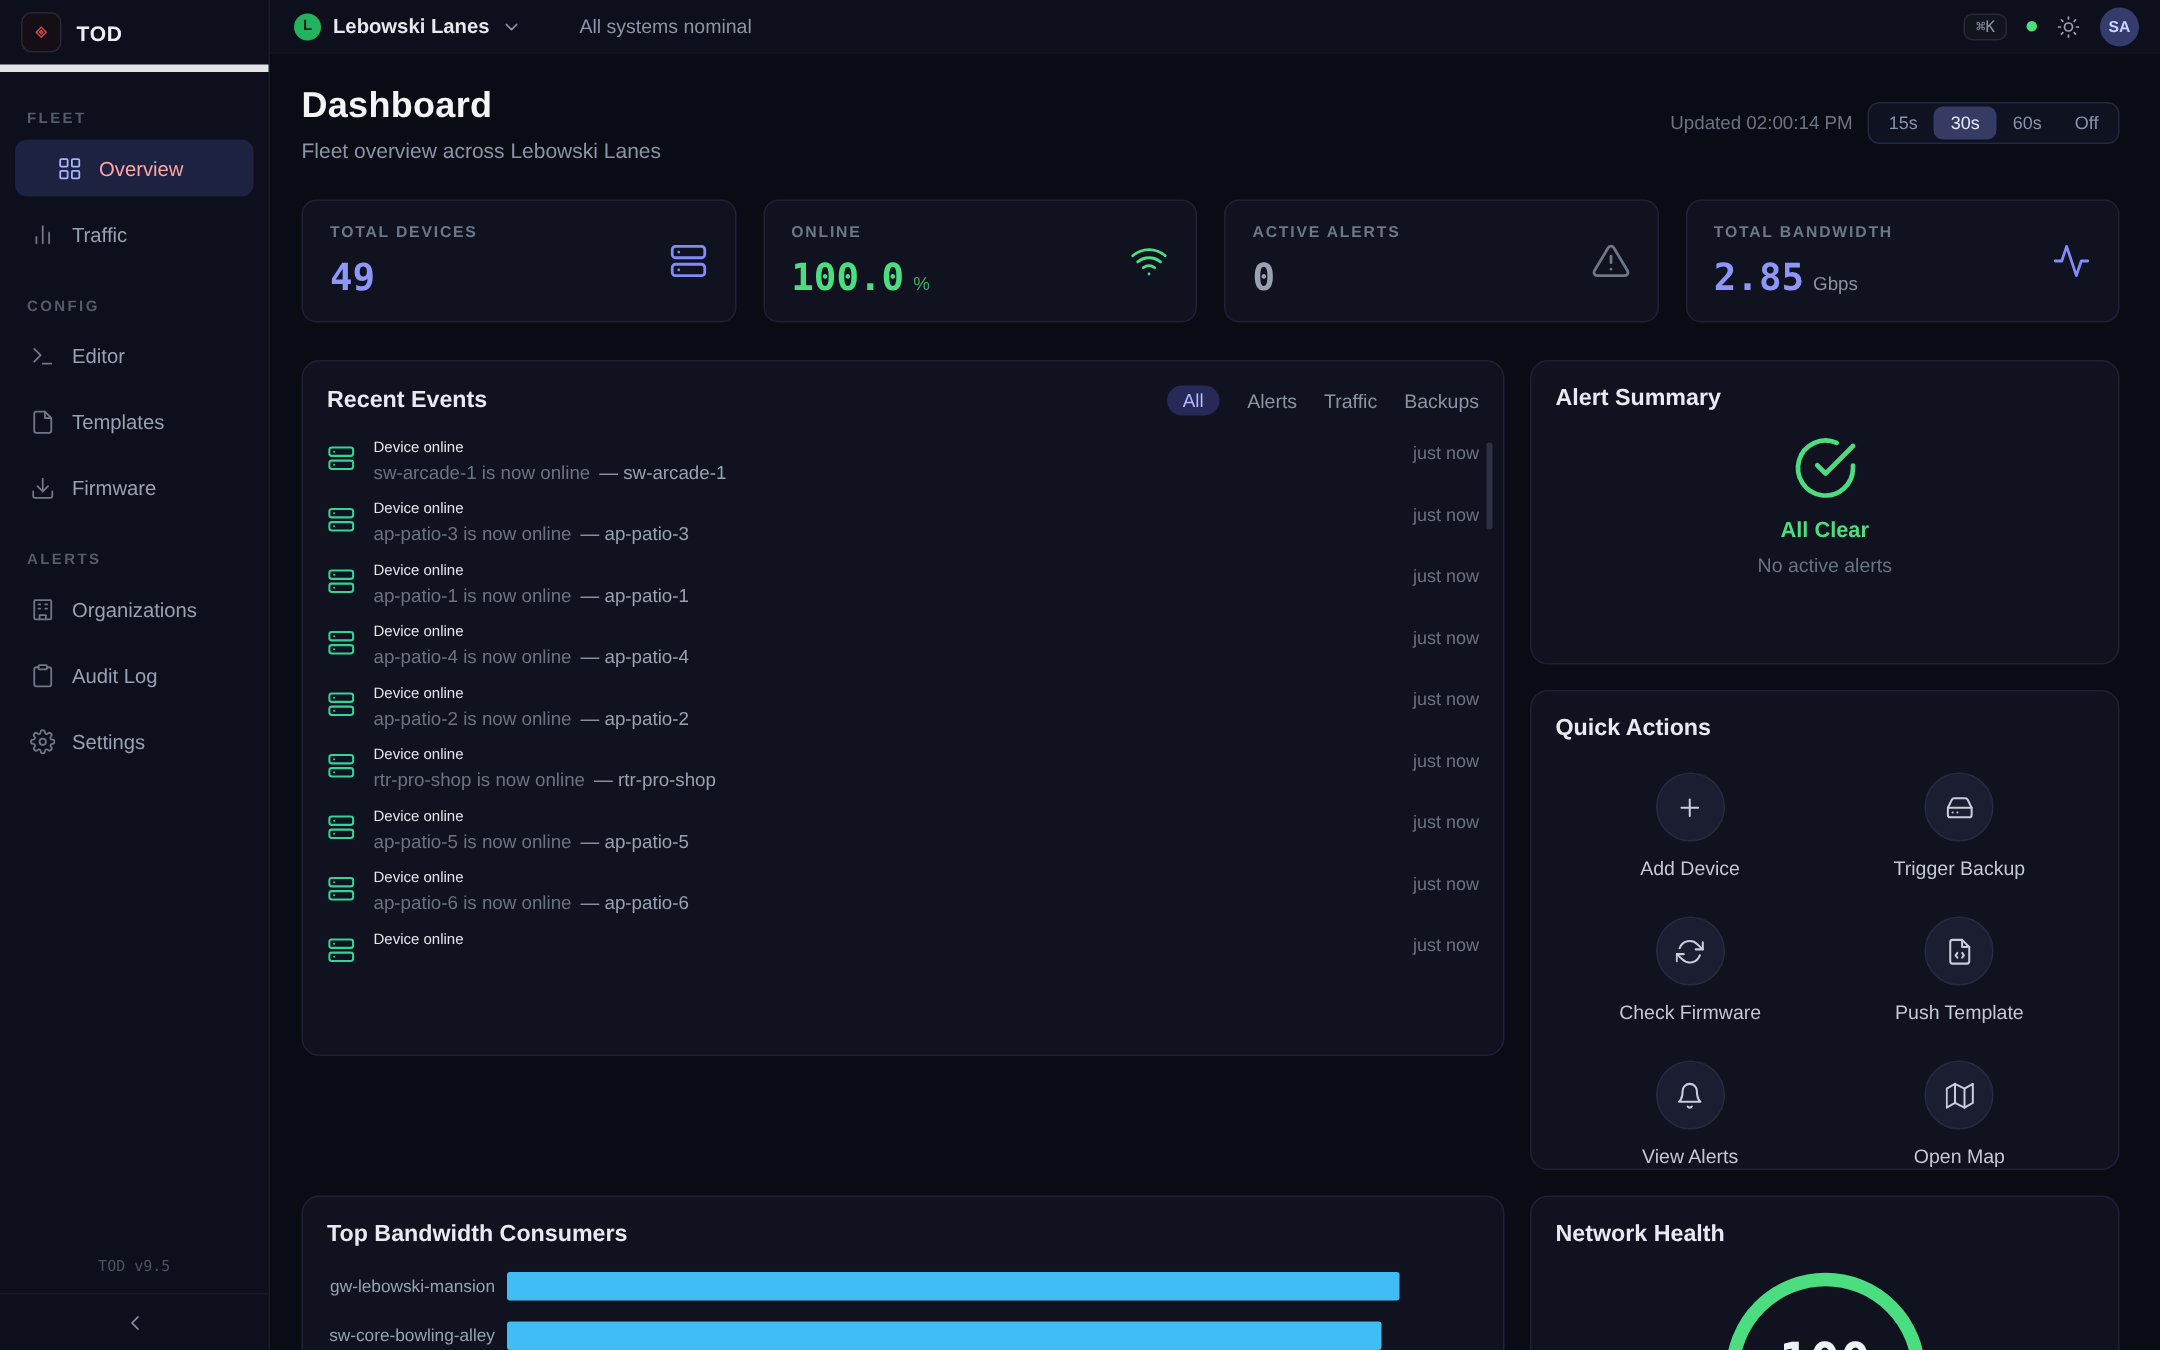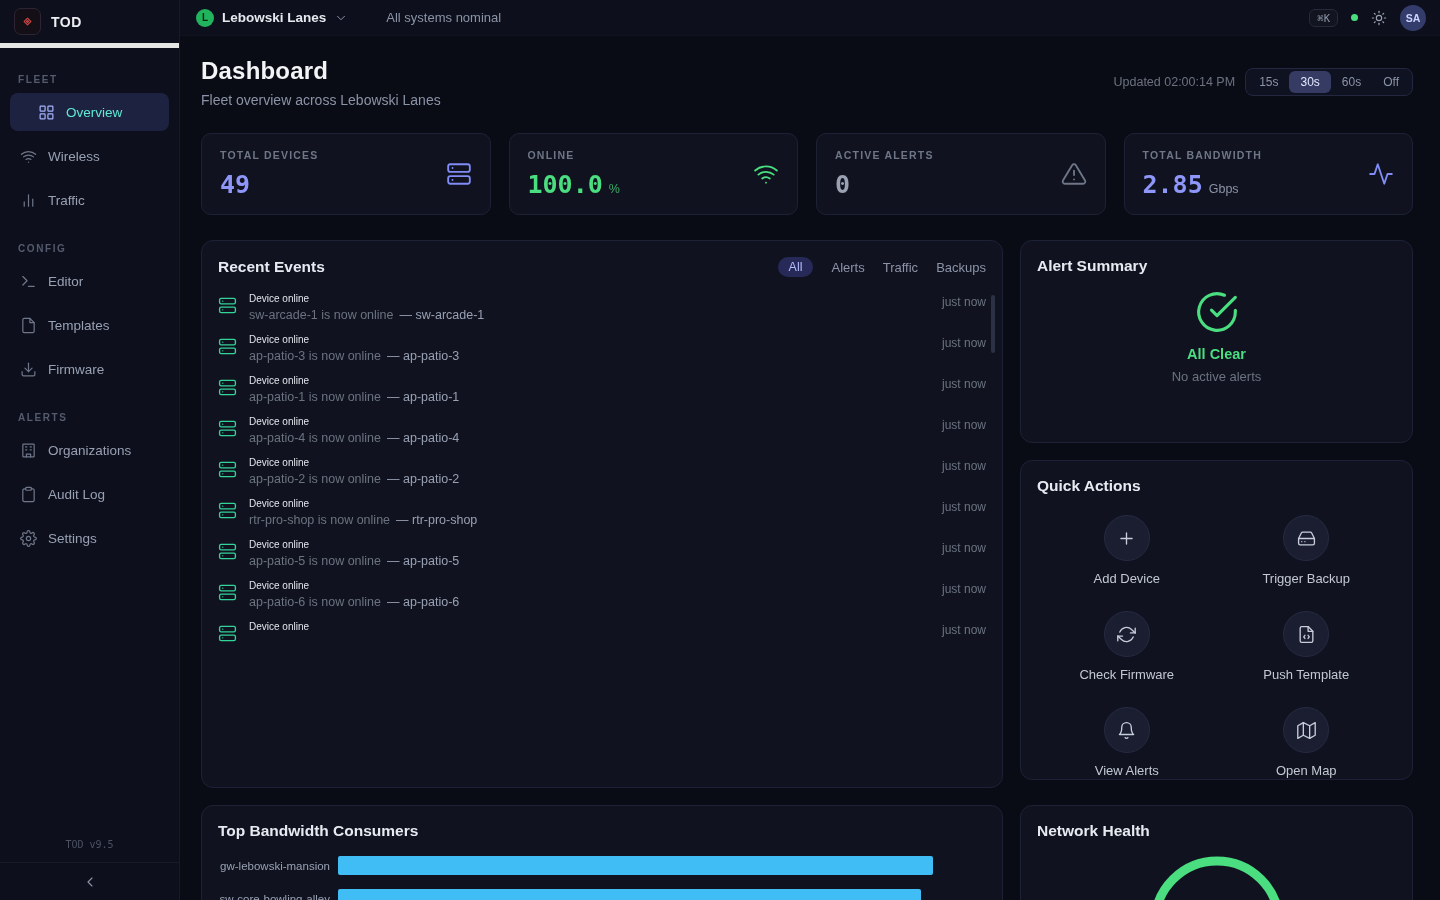--- a/index.html
+++ b/index.html
@@ -16,21 +16,21 @@
   .logo-box { width:27px; height:27px; border:1px solid #2e2433; border-radius:7px;
     background:#140f16; display:grid; place-items:center; color:#c94444; }
   .logo-box svg { width:15px; height:15px; }
   .logo-text { font-size:14px; font-weight:700; letter-spacing:.5px; color:#eceef2; }
   .nav { flex:1; padding:2px 10px 0; }
   .nav-section-label { font-size:10px; font-weight:700; letter-spacing:1.6px;
     color:#545b6e; margin:24px 8px 8px; }
   .nav-item { display:flex; align-items:center; gap:11px; height:38px; padding:0 10px;
     border-radius:8px; color:#98a0b3; font-size:13.5px; cursor:pointer; margin-bottom:6px; }
   .nav-item .ic { width:17px; height:17px; color:#6f7689; flex:0 0 17px; }
-  .nav-item.active { background:#1d2240; color:#5eead4;padding-left:28px; }
+  .nav-item.active { background:#1d2240; color:#fca5a5;padding-left:28px; }
   .nav-item.active .ic { color:#a5b4fc; }
   .sidebar-version { font-family:"DejaVu Sans Mono","Liberation Mono",monospace;
     font-size:10px; color:#4b5263; text-align:center; padding:8px 12px 12px; }
   .collapse-row { height:38px; border-top:1px solid #161a29; display:flex;
     align-items:center; justify-content:center; color:#8b93a7; cursor:pointer; }
   .collapse-row svg { width:16px; height:16px; }
 
   
   .main { flex:1; display:flex; flex-direction:column; min-width:0; }
   .topbar { flex:0 0 36px; height:36px; background:#0d101c; border-bottom:1px solid #11141f;
@@ -72,21 +72,21 @@
   .v-indigo { color:#8e96f9; } .v-green { color:#4ade80; } .v-dim { color:#9aa1b2; }
   .u-dim { color:#8b93a7; } .u-green { color:rgba(74,222,128,.75); }
   .stat-icon { width:26px; height:26px; }
   .ic-indigo { color:#818cf8; } .ic-green { color:#4ade80; } .ic-dim { color:#6e7687; }
 
   .card { background:#10131f; border:1px solid #1d2136; border-radius:12px; }
   .mid { display:grid; grid-template-columns:1fr 393px; gap:17px; align-items:start; margin-top:25px; }
   .card-title { font-size:15.5px; font-weight:700; color:#e7eaf0; }
 
   
-  .events-card { height:548px; position:relative; overflow:hidden; padding:16px 16px 0; }
+  .events-card { height:464px; position:relative; overflow:hidden; padding:16px 16px 0; }
   .events-head { display:flex; justify-content:space-between; align-items:center; }
   .tabs { display:flex; align-items:center; gap:18px; }
   .tab { font-size:13px; color:#8b93a7; cursor:pointer; }
   .tab.active { background:rgba(99,102,241,.28); color:#b3bbfa; padding:3px 11px;
     border-radius:999px; font-size:12.5px; }
   .events-list { margin-top:10px; }
   .event { display:flex; align-items:flex-start; gap:12px; padding:6px 0; }
   .event .ic { width:19px; height:19px; color:#34d399; margin-top:3px; flex:0 0 19px; }
   .event-main { flex:1; min-width:0; }
   .event-title { font-size:10px; color:#e2e5ec; }
@@ -260,26 +260,20 @@
     <nav class="nav">
       <div class="nav-section-label">FLEET</div>
       <div class="nav-item active">
         <svg class="ic">
             <use href="#i-grid"></use>
           </svg>
         <span>Overview</span>
       </div>
       <div class="nav-item">
         <svg class="ic">
-            <use href="#i-wifi"></use>
-          </svg>
-        <span>Wireless</span>
-      </div>
-      <div class="nav-item">
-        <svg class="ic">
             <use href="#i-chart"></use>
           </svg>
         <span>Traffic</span>
       </div>
 
       <div class="nav-section-label">CONFIG</div>
       <div class="nav-item">
         <svg class="ic">
             <use href="#i-terminal"></use>
           </svg>

